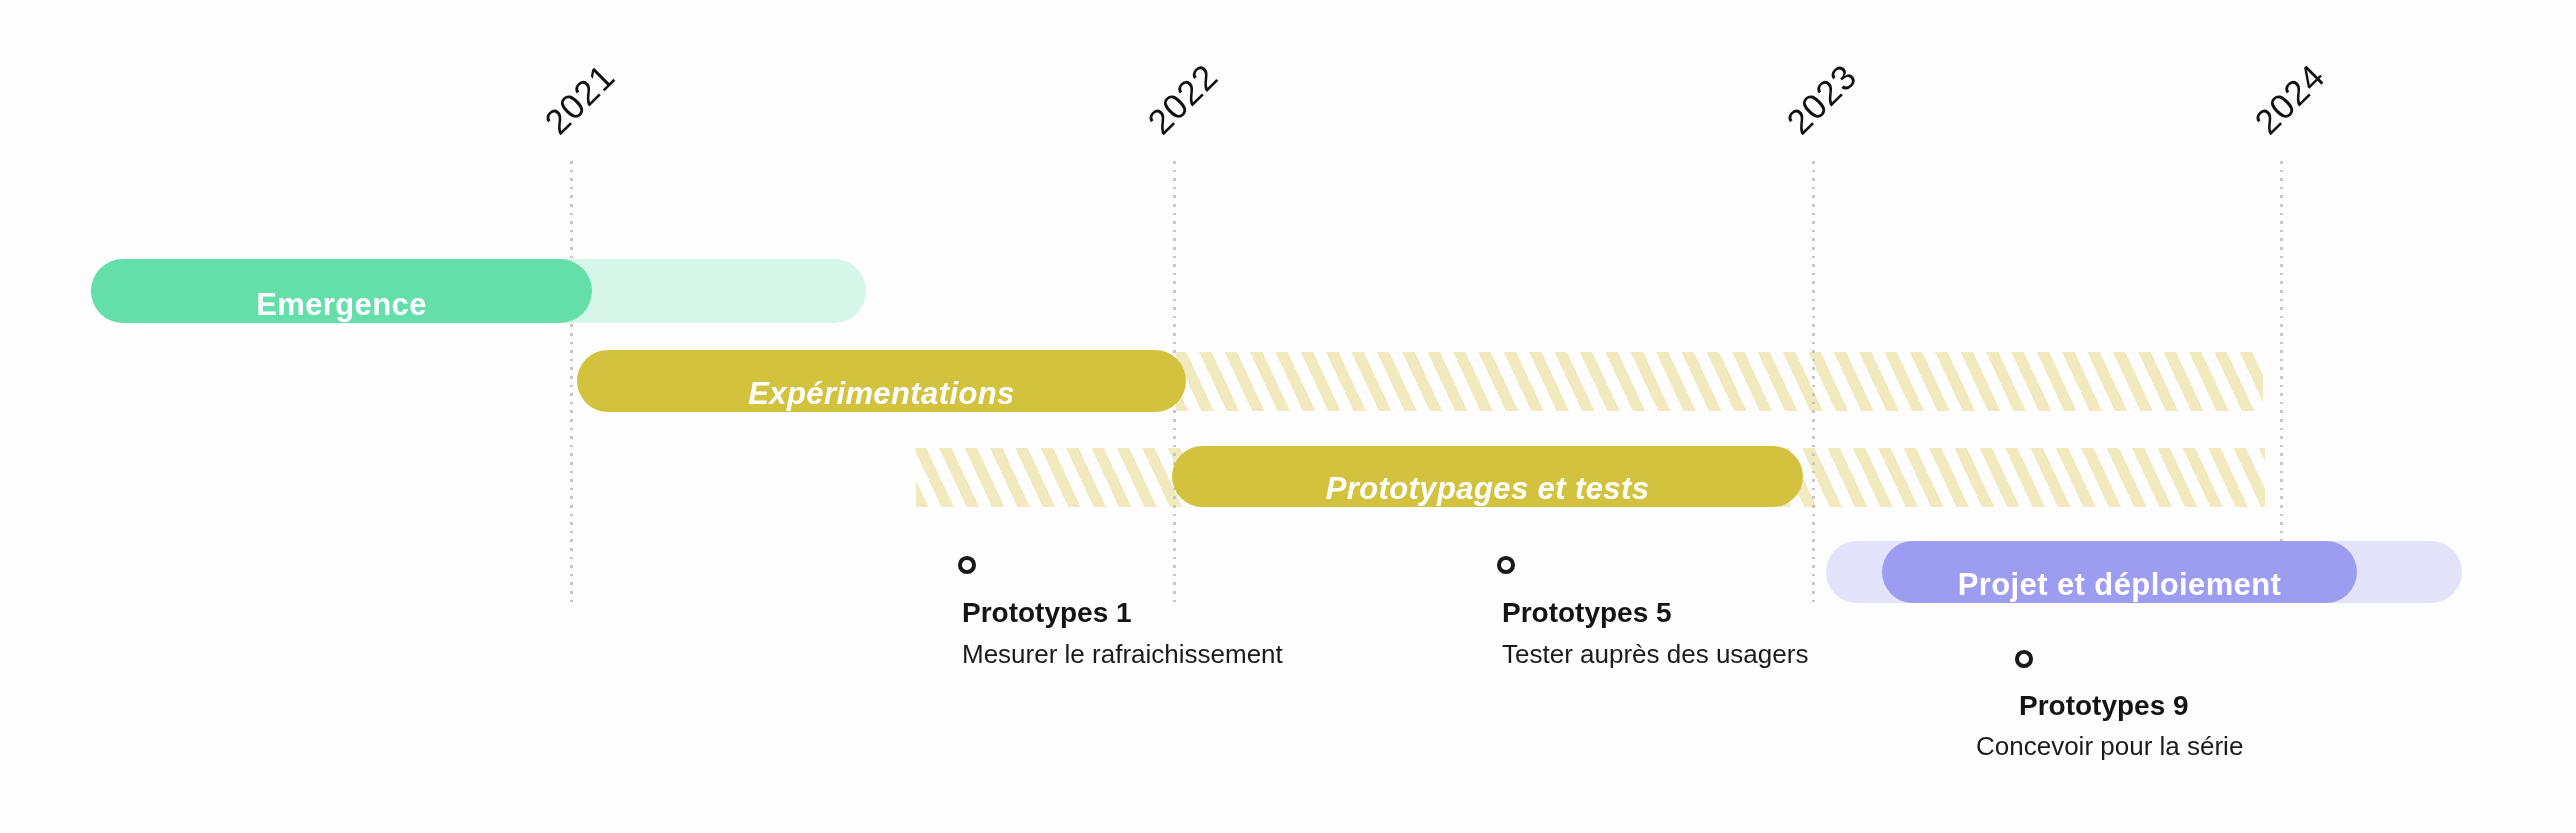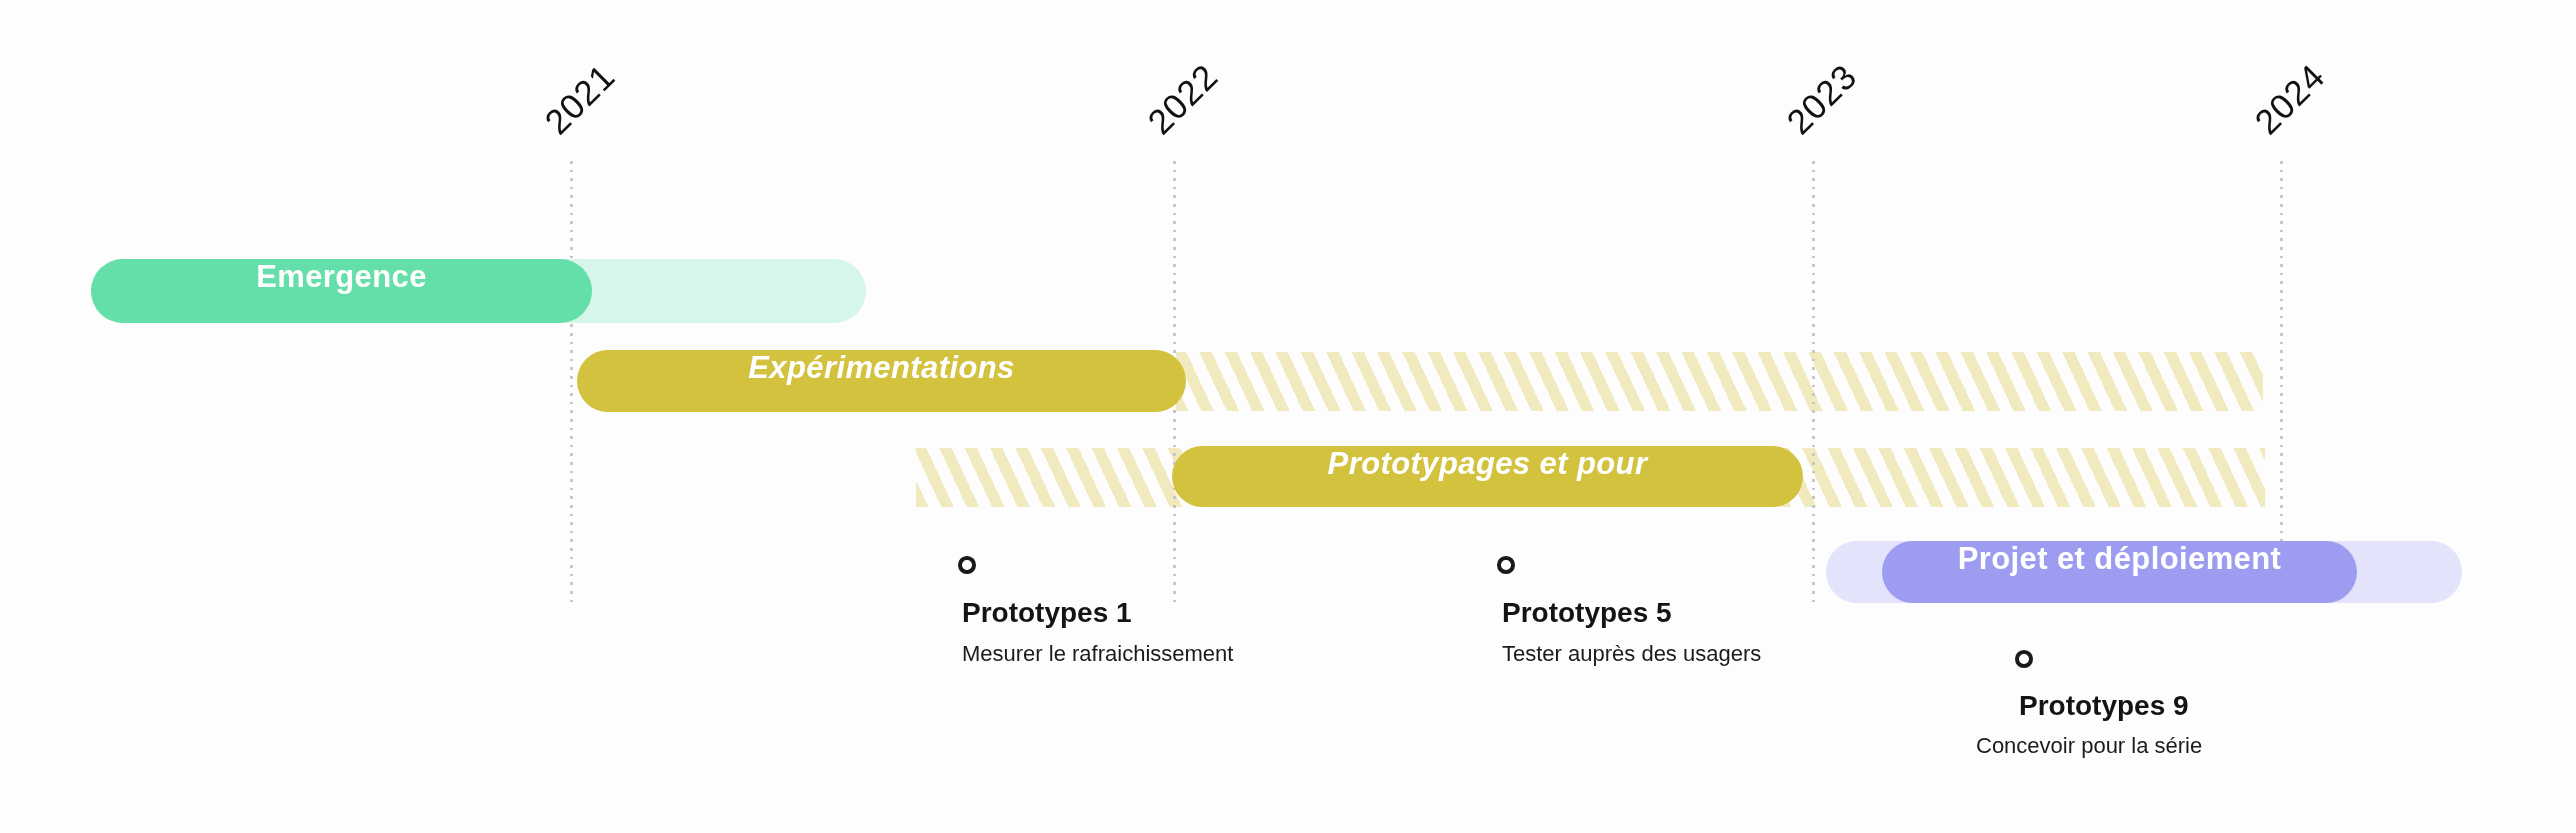--- a/index.html
+++ b/index.html
@@ -30,21 +30,21 @@
   
   .year{
     position:absolute;top:105px;z-index:2;
     font-size:35px;line-height:35px;color:#111;font-weight:400;letter-spacing:0.9px;
     transform:rotate(-45deg);transform-origin:0% 100%;white-space:nowrap;
   }
 
   
   .pill{position:absolute;border-radius:43px;}
   .pill.light{z-index:1;}
-  .pill.solid{z-index:3;display:flex;align-items:flex-start;justify-content:center;}
+  .pill.solid{z-index:3;display:flex;align-items:flex-end;justify-content:center;}
   .bar-label{
     color:#ffffff;font-weight:700;font-size:31px;letter-spacing:0.4px;white-space:nowrap;
   }
   .solid.green{background:var(--green);}
   .light.green{background:var(--green-light);}
   .solid.gold{background:var(--gold);font-style:italic;}
   .solid.purple{background:var(--purple);}
   .light.purple{background:var(--purple-light);}
 
   
@@ -56,21 +56,21 @@
   
   .ms-dot{
     position:absolute;z-index:4;width:9.5px;height:9.5px;background:#fff;
     border:4.3px solid #1a1a1a;border-radius:50%;box-sizing:content-box;
   }
   .ms-title{
     position:absolute;z-index:4;font-size:28px;font-weight:700;color:#141414;
     line-height:28px;white-space:nowrap;
   }
   .ms-desc{
-    position:absolute;z-index:4;font-size:22px;font-weight:400;color:#1b1b1b;
+    position:absolute;z-index:4;font-size:26px;font-weight:400;color:#1b1b1b;
     line-height:28px;white-space:nowrap;
   }
 </style>
 </head>
 <body>
 
 <div class="canvas">
 
   <div class="gridline" style="left:570px"></div>
   <div class="gridline" style="left:1173px"></div>
@@ -87,21 +87,21 @@
     <span class="bar-label">Emergence</span>
   </div>
 
   <div class="hatch" style="left:1176px;top:352px;width:1087px;height:59px"></div>
   <div class="pill solid gold" style="left:577px;top:350px;width:609px;height:62px">
     <span class="bar-label">Expérimentations</span>
   </div>
 
   <div class="hatch" style="left:916px;top:448px;width:1349px;height:59px"></div>
   <div class="pill solid gold" style="left:1172px;top:446px;width:631px;height:61px">
-    <span class="bar-label">Prototypages et pour</span>
+    <span class="bar-label">Prototypages et tests</span>
   </div>
 
   <div class="pill light purple" style="left:1826px;top:541px;width:636px;height:62px"></div>
   <div class="pill solid purple" style="left:1882px;top:541px;width:475px;height:62px">
     <span class="bar-label">Projet et déploiement</span>
   </div>
 
   <div class="ms-dot" style="left:958px;top:556px"></div>
   <div class="ms-title" style="left:962px;top:599px">Prototypes 1</div>
   <div class="ms-desc" style="left:962px;top:640px">Mesurer le rafraichissement</div>

